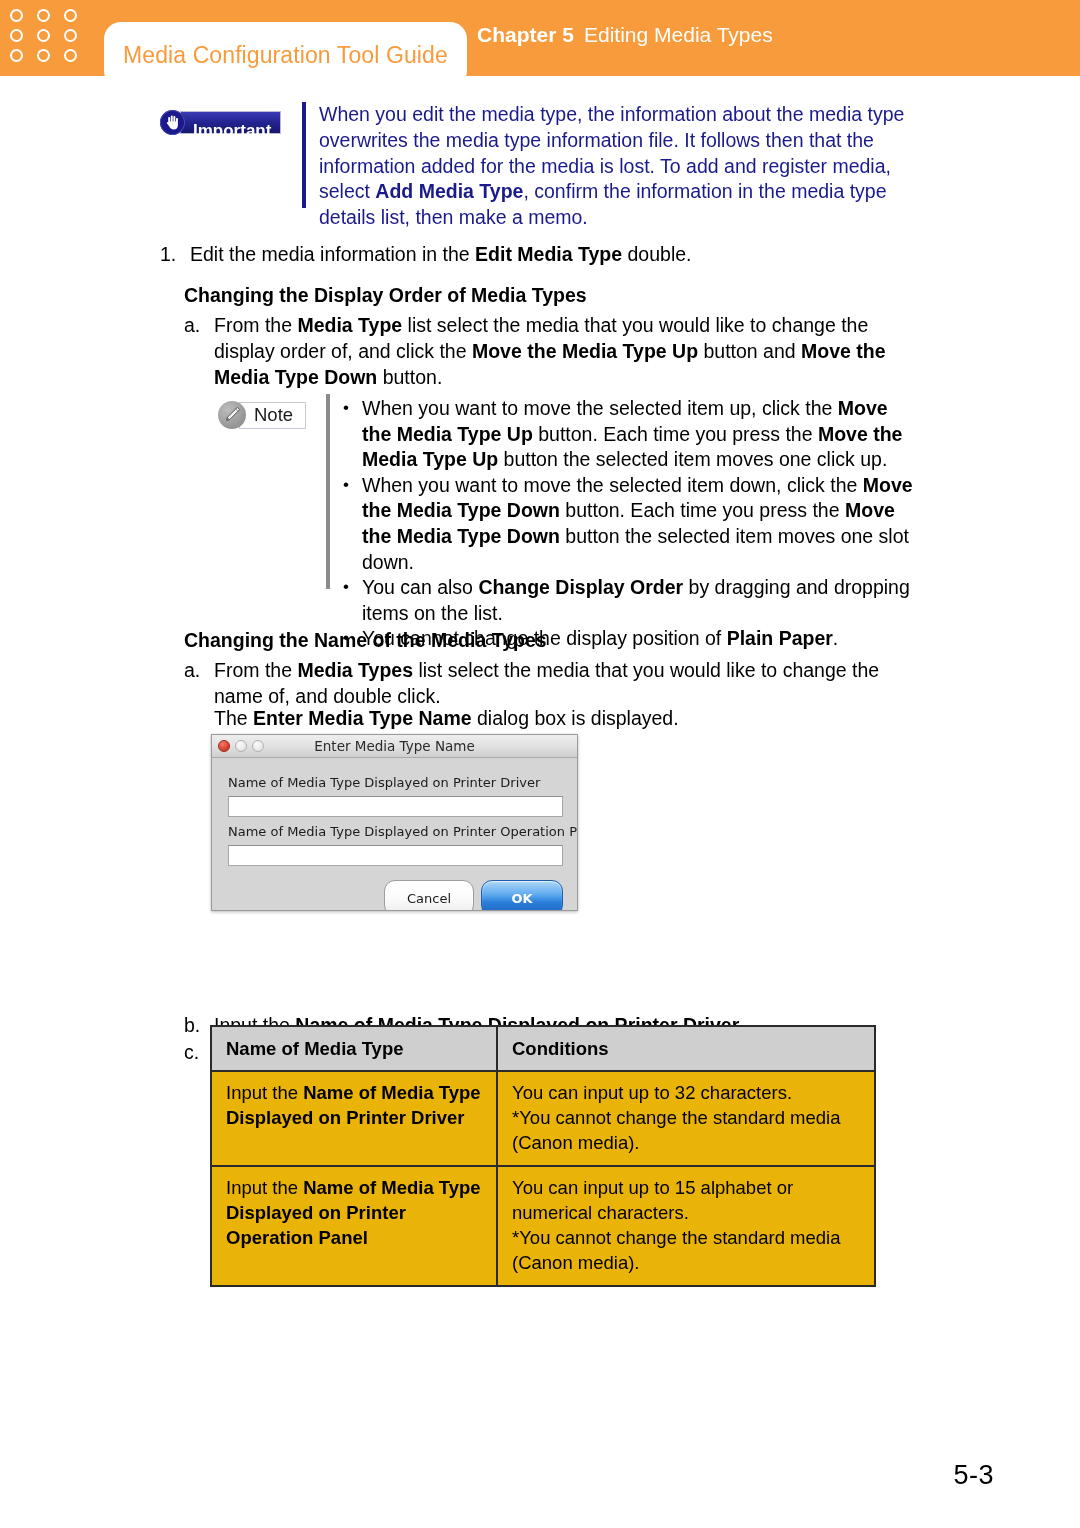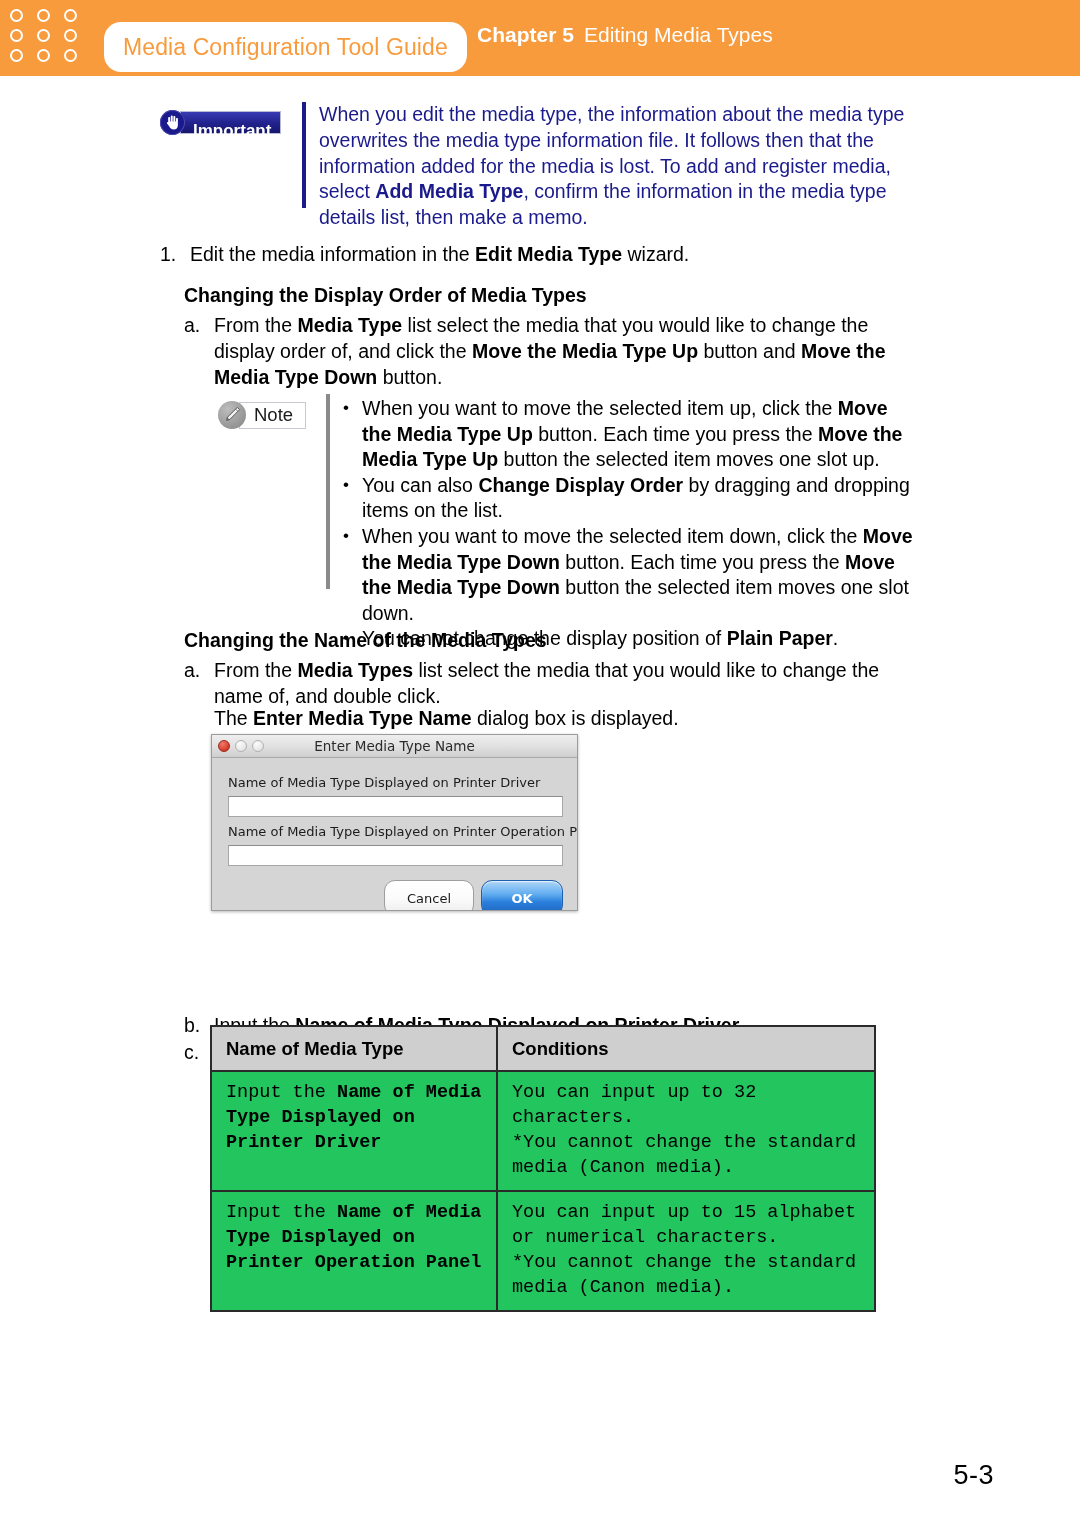--- a/index.html
+++ b/index.html
@@ -39,21 +39,21 @@
     width: 13px; height: 13px;
     border-radius: 50%;
     border: 2.5px solid #ffffff;
     box-sizing: border-box;
     background: transparent;
   }
   .title-pill {
     position: absolute;
     left: 104px; top: 22px;
     height: 42px;
-    padding: 4px 19px;
+    padding: 12px 19px;
     background: #ffffff;
     border-radius: 17px;
     display: flex;
     align-items: center;
     justify-content: center;
   }
   .title-pill span {
     color: #f89b3c;
     font-size: 23px;
     font-weight: normal;
@@ -330,21 +330,21 @@
     font-size: 18.5px;
     line-height: 25px;
     text-align: left;
   }
   .cond-table th {
     background: #cfcfcf;
     font-weight: bold;
     padding-top: 9px;
     padding-bottom: 9px;
   }
-  .cond-table td { background: #22c55e; font-family: Liberation Mono, monospace; }
+  .cond-table td { background: #eab308; }
   .cond-table td b { font-weight: bold; }
   .col-a { width: 258px; }
   .col-b { width: 350px; }
 
   .page-number {
     position: absolute;
     right: 86px; top: 1460px;
     font-size: 27px;
     font-weight: normal;
     letter-spacing: 0.5px;
@@ -382,21 +382,21 @@
         </svg>
       </div>
       <div class="label">Important</div>
     </div>
     <div class="bar-important"></div>
     <div class="important-text"><span>When you edit the media type, the information about the media type overwrites the media type information file. It follows then that the information added for the media is lost. To add and register media, select </span><b>Add Media Type</b><span>, confirm the information in the media type details list, then make a memo.</span></div>
   </div>
 
   <div class="step" style="left:160px; top:165px; width:760px;">
     <span class="marker">1.</span>
-    <span class="body"><span>Edit the media information in the </span><b>Edit Media Type</b><span> wizard.</span></span>
+    <span class="body"><span>Edit the media information in the </span><b>Edit Media Type</b><span> double.</span></span>
   </div>
 
   <div class="subhead" style="left:184px; top:206px; width:760px;">Changing the Display Order of Media Types</div>
 
   <div class="step" style="left:184px; top:236px; width:740px;">
     <span class="marker">a.</span>
     <span class="body"><span>From the </span><b>Media Type</b><span> list select the media that you would like to change the display order of, and click the </span><b>Move the Media Type Up</b><span> button and </span><b>Move the Media Type Down</b><span> button.</span></span>
   </div>
 
   <div class="callout-note" style="left:218px; top:318px; width:700px;">
@@ -405,23 +405,23 @@
         <svg class="pencil" viewBox="0 0 20 20" xmlns="http://www.w3.org/2000/svg">
           <path d="M15.3 2.4l2.3 2.3-9.6 9.6-3.1.8.8-3.1z" fill="#f2f2f2" stroke="#4a4a4a" stroke-width="0.9"></path>
           <path d="M4.9 12.0l3.1 3.1-3.9 1z" fill="#6b6b6b"></path>
           <path d="M13.6 4.1l2.3 2.3" stroke="#6b6b6b" stroke-width="0.9"></path>
         </svg>
       </div>
       <div class="label">Note</div>
     </div>
     <div class="bar-note" style="left:108px; top:0; height:195px;"></div>
     <div class="note-list" style="left:125px; top:2px; width:575px;">
-        <div class="li"><span>When you want to move the selected item up, click the </span><b>Move the Media Type Up</b><span> button. Each time you press the </span><b>Move the Media Type Up</b><span> button the selected item moves one slot up.</span></div>
+        <div class="li"><span>When you want to move the selected item up, click the </span><b>Move the Media Type Up</b><span> button. Each time you press the </span><b>Move the Media Type Up</b><span> button the selected item moves one click up.</span></div>
+        <div class="li"><span>When you want to move the selected item down, click the </span><b>Move the Media Type Down</b><span> button. Each time you press the </span><b>Move the Media Type Down</b><span> button the selected item moves one slot down.</span></div>
         <div class="li"><span>You can also </span><b>Change Display Order</b><span> by dragging and dropping items on the list.</span></div>
-        <div class="li"><span>When you want to move the selected item down, click the </span><b>Move the Media Type Down</b><span> button. Each time you press the </span><b>Move the Media Type Down</b><span> button the selected item moves one slot down.</span></div>
         <div class="li"><span>You cannot change the display position of </span><b>Plain Paper</b><span>.</span></div>
       </div>
   </div>
 
   <div class="subhead" style="left:184px; top:551px; width:760px;">Changing the Name of the Media Types</div>
 
   <div class="step" style="left:184px; top:581px; width:740px;">
     <span class="marker">a.</span>
     <span class="body"><span>From the </span><b>Media Types</b><span> list select the media that you would like to change the name of, and double click.</span></span>
   </div>

